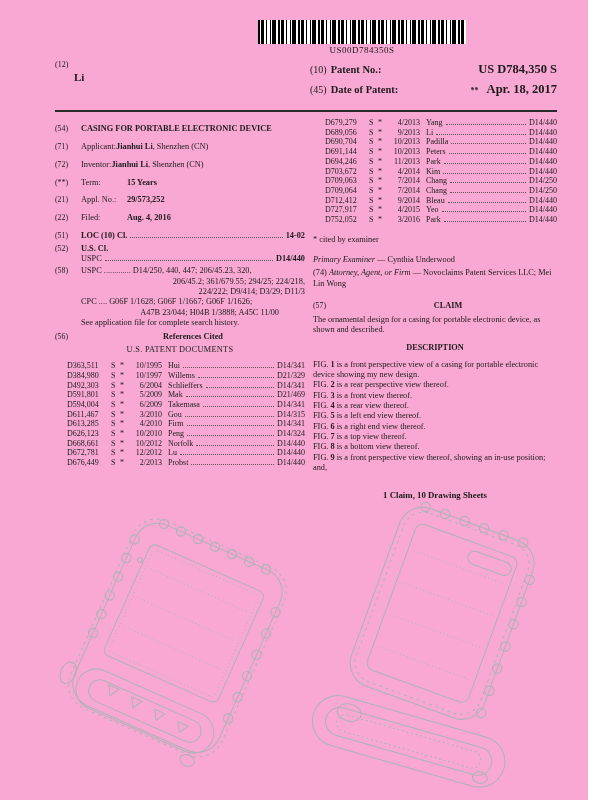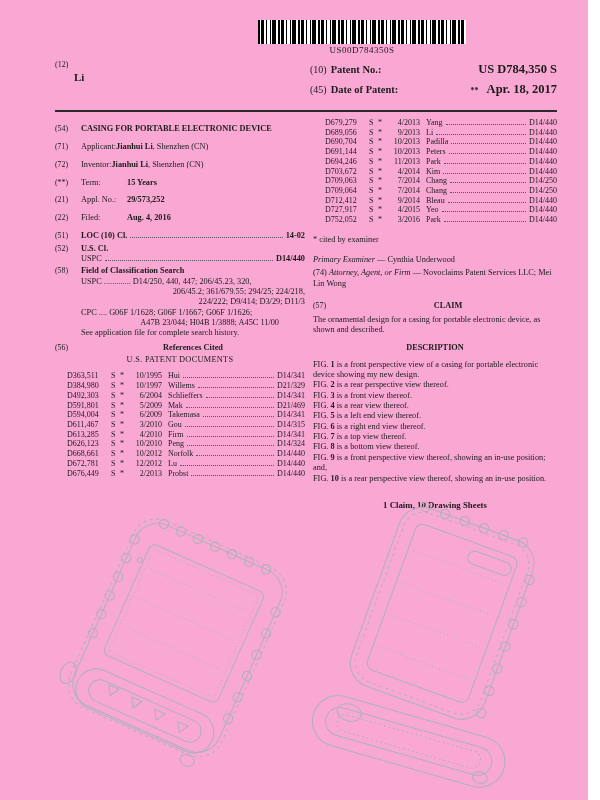--- a/index.html
+++ b/index.html
@@ -155,21 +155,20 @@
           <span>USPC</span>
           <span class="leader"></span>
           <b>D14/440</b>
         </div>
       </div>
     </div>
 
     <div class="field" style="margin-bottom:4px;">
       <span class="code">(58)</span>
       <div class="fbody">
-        <div><b>Field of Classification Search</b></div>
         <div class="line-left">USPC ............. D14/250, 440, 447; 206/45.23, 320,</div>
         <div class="line-right">206/45.2; 361/679.55; 294/25; 224/218,</div>
         <div class="line-right">224/222; D9/414; D3/29; D11/3</div>
         <div class="line-left">CPC .... G06F 1/1628; G06F 1/1667; G06F 1/1626;</div>
         <div class="line-right" style="padding-right:26px;">A47B 23/044; H04B 1/3888; A45C 11/00</div>
         <div class="line-left">See application file for complete search history.</div>
       </div>
     </div>
 
     <div class="field" style="margin-bottom:2px;">
@@ -443,21 +442,20 @@
         <div class="figline"><span>FIG.</span> <b>5</b> <span>is a left end view thereof.</span></div>
 
         <div class="figline"><span>FIG.</span> <b>6</b> <span>is a right end view thereof.</span></div>
 
         <div class="figline"><span>FIG.</span> <b>7</b> <span>is a top view thereof.</span></div>
 
         <div class="figline"><span>FIG.</span> <b>8</b> <span>is a bottom view thereof.</span></div>
 
         <div class="figline"><span>FIG.</span> <b>9</b> <span>is a front perspective view thereof, showing an in-use position; and,</span></div>
 
-        <div class="figline"><span>FIG.</span> <b>10</b> <span>is a rear perspective view thereof, showing an in-use position.</span></div>
       </div>
 
     <div class="footer-line">1 Claim, 10 Drawing Sheets</div>
   </div>
 
   <svg class="fig fig-left" viewBox="0 0 260 320">
     <g fill="none" stroke="#aeb2b8" stroke-width="1.1" transform="translate(12 34) rotate(24 120 130)">
       <rect x="28" y="12" width="170" height="212" rx="26"></rect>
       <rect x="24" y="8" width="178" height="220" rx="28" stroke-dasharray="3 4"></rect>
       <rect x="46" y="36" width="134" height="130" rx="7"></rect>

